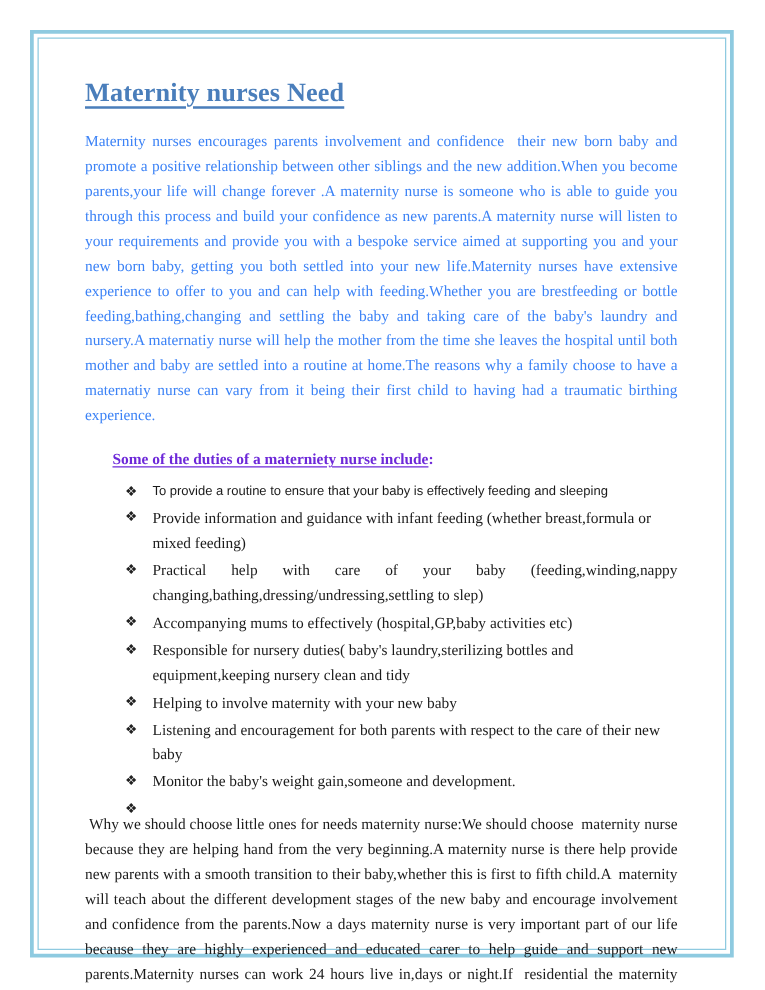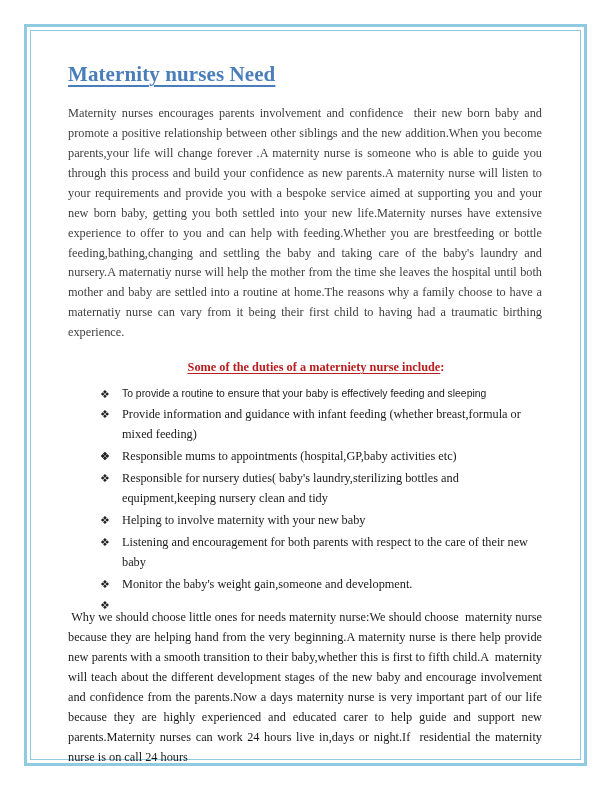--- a/index.html
+++ b/index.html
@@ -50,33 +50,32 @@
     color: #4a7ebb;
     text-decoration: underline;
     text-underline-offset: 4px;
     margin: 0 0 17px 0;
     letter-spacing: 0.1px;
     line-height: 1.2;
   }
   .body-par {
     font-family: "Liberation Serif", "DejaVu Serif", serif;
     font-size: 12.3px;
-    color: #404040;
+    color: #3b82f6;
     text-align: justify;
     line-height: 1.62;
     margin: 0;
     white-space: pre-wrap;
   }
   .section-head {
     font-family: "Liberation Serif", "DejaVu Serif", serif;
     font-size: 12.3px;
     font-weight: bold;
-    color: #b91c1c;
+    color: #6d28d9;
     margin: 17px 0 10px 22px;
-    text-align: center;
   }
   .section-head .u {
     text-decoration: underline;
     text-underline-offset: 2px;
   }
   .duties {
     list-style: none;
     margin: 0 0 0 32px;
     padding: 0;
   }
@@ -139,24 +138,25 @@
       <li class="duty sans">
         <span class="bullet">❖</span>
         <span>To provide a routine to ensure that your baby is effectively feeding and sleeping</span>
       </li>
       <li class="duty">
         <span class="bullet">❖</span>
         <span>Provide information and guidance with infant feeding (whether breast,formula or mixed feeding)</span>
       </li>
       <li class="duty justify">
         <span class="bullet">❖</span>
+        <span>Practical help with care of your baby (feeding,winding,nappy changing,bathing,dressing/undressing,settling to slep)</span>
       </li>
       <li class="duty">
         <span class="bullet">❖</span>
-        <span>Responsible mums to appointments (hospital,GP,baby activities etc)</span>
+        <span>Accompanying mums to effectively (hospital,GP,baby activities etc)</span>
       </li>
       <li class="duty">
         <span class="bullet">❖</span>
         <span>Responsible for nursery duties( baby's laundry,sterilizing bottles and equipment,keeping nursery clean and tidy</span>
       </li>
       <li class="duty">
         <span class="bullet">❖</span>
         <span>Helping to involve maternity with your new baby</span>
       </li>
       <li class="duty">

